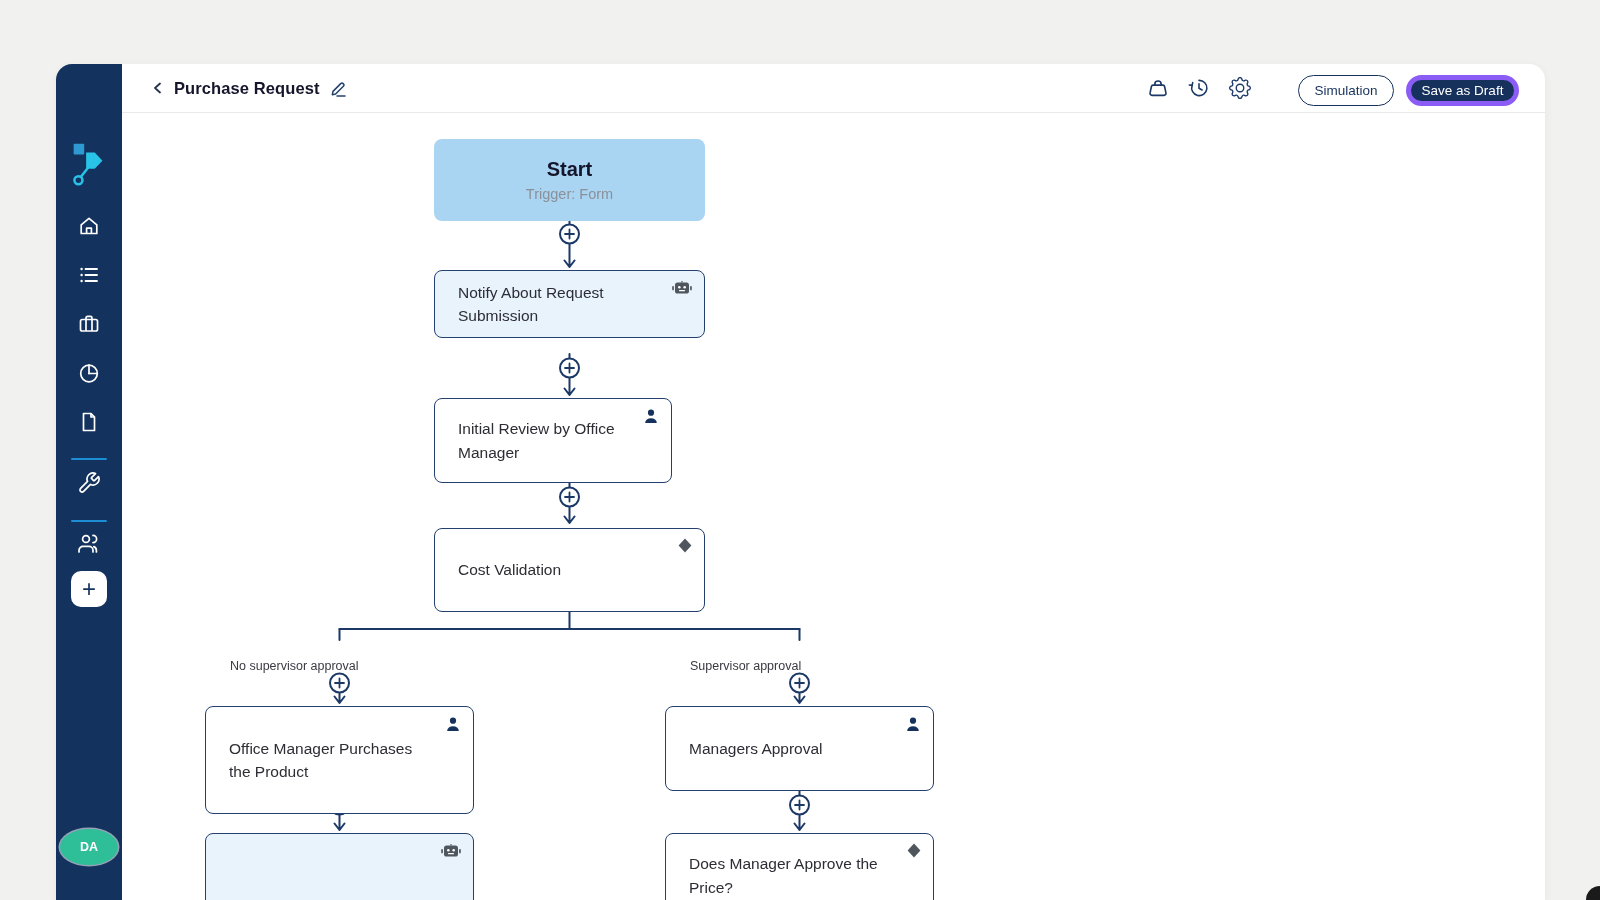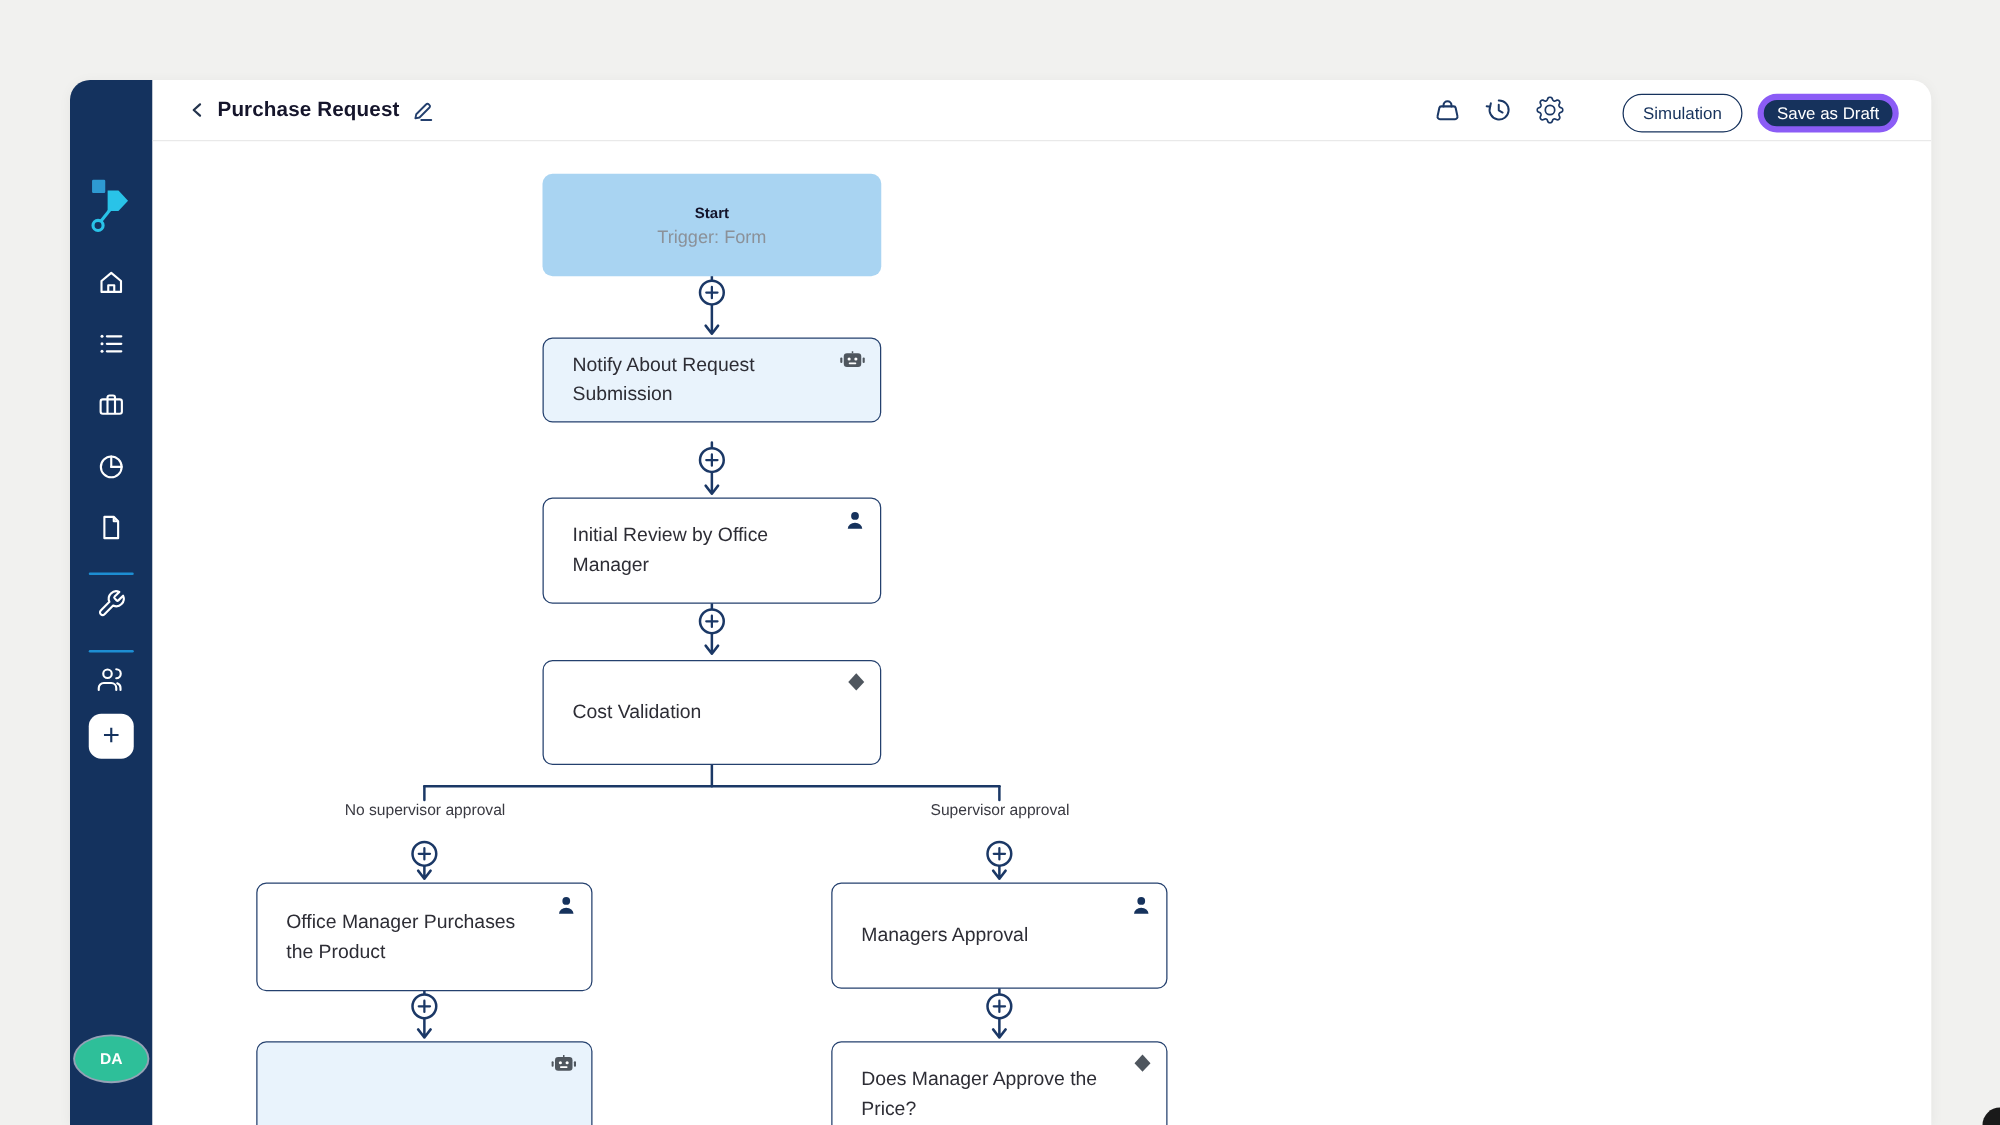--- a/index.html
+++ b/index.html
@@ -60,33 +60,33 @@
   .btn-outline{margin-left:40px;width:96px;border:1px solid #16325c;color:#16325c;background:#fff;}
   .btn-solid{margin-left:12px;width:113px;background:#16325c;color:#ffffff;border:5px solid #8b5cf6;}
   
   .canvas{position:absolute;left:0;top:48px;width:1423px;height:788px;}
   .connectors{position:absolute;left:0;top:0;pointer-events:none;}
   .connectors .plus{pointer-events:auto;cursor:pointer;}
   .node{position:absolute;border-radius:8px;box-sizing:border-box;cursor:pointer;}
   .start-node{
     background:#a9d4f2;display:flex;flex-direction:column;align-items:center;justify-content:center;
   }
-  .start-title{font-size:12px;font-weight:bold;color:#14142b;}
+  .start-title{font-size:20px;font-weight:bold;color:#14142b;}
   .start-sub{margin-top:5px;font-size:14.5px;color:#8b9199;}
   .step{
     background:#ffffff;border:1px solid #24406e;
     display:flex;align-items:center;
     padding:0 46px 0 23px;
     font-size:15.5px;color:#2d2d35;line-height:1.5;
   }
   .step.bot{background:#e9f3fc;}
   .node-icon{position:absolute;top:9px;right:12px;line-height:0;}
   .branch-label{
-    position:absolute;width:220px;text-align:center;
-    font-size:12.5px;color:#3a3a42;
+    position:absolute;width:220px;
+    font-size:12.5px;color:#3a3a42;margin-top:18px;
   }
   .corner-widget{
     position:absolute;right:-14px;bottom:-14px;width:28px;height:28px;
     border-radius:50%;background:#1a1a1a;cursor:pointer;
   }
 </style>
 </head>
 <body>
 
 <div class="app-card">
@@ -285,21 +285,21 @@
             <rect x="18.1" y="6" width="1.7" height="4.4" rx="0.8" fill="#4f565e"></rect>
             <line x1="10" y1="2.6" x2="10" y2="1" stroke="#4f565e" stroke-width="1.2"></line>
             <rect x="3" y="2.6" width="14" height="11" rx="2.6" fill="#4f565e"></rect>
             <circle cx="7.3" cy="7.2" r="1.25" fill="#ffffff"></circle>
             <circle cx="12.7" cy="7.2" r="1.25" fill="#ffffff"></circle>
             <rect x="7" y="10" width="6" height="1.3" rx="0.6" fill="#ffffff"></rect>
           </svg>
         </span>
       </div>
 
-      <div class="node step" style="left:312px;top:286px;width:271px;height:85px">
+      <div class="node step" style="left:312px;top:286px;width:238px;height:85px">
         <span class="node-label">Initial Review by Office Manager</span>
         <span class="node-icon">
           <svg width="16" height="16" viewBox="0 0 16 16" fill="#16325c">
             <circle cx="8" cy="4.7" r="3.1"></circle>
             <path d="M2.2,15 a5.8,4.8 0 0 1 11.6,0 z"></path>
           </svg>
         </span>
       </div>
 
       <div class="node step" style="left:312px;top:416px;width:271px;height:84px">
@@ -307,21 +307,21 @@
         <span class="node-icon">
           <svg width="14" height="15" viewBox="0 0 14 15" fill="#4f565e">
             <path d="M7,0.6 L13.4,7.5 L7,14.4 L0.6,7.5 z"></path>
           </svg>
         </span>
       </div>
 
       <div class="branch-label" style="left:108px;top:529px">No supervisor approval</div>
       <div class="branch-label" style="left:568px;top:529px">Supervisor approval</div>
 
-      <div class="node step" style="left:83px;top:594px;width:269px;height:87px">
+      <div class="node step" style="left:83px;top:594px;width:269px;height:108px">
         <span class="node-label">Office Manager Purchases the Product</span>
         <span class="node-icon">
           <svg width="16" height="16" viewBox="0 0 16 16" fill="#16325c">
             <circle cx="8" cy="4.7" r="3.1"></circle>
             <path d="M2.2,15 a5.8,4.8 0 0 1 11.6,0 z"></path>
           </svg>
         </span>
       </div>
 
       <div class="node step" style="left:543px;top:594px;width:269px;height:85px">

